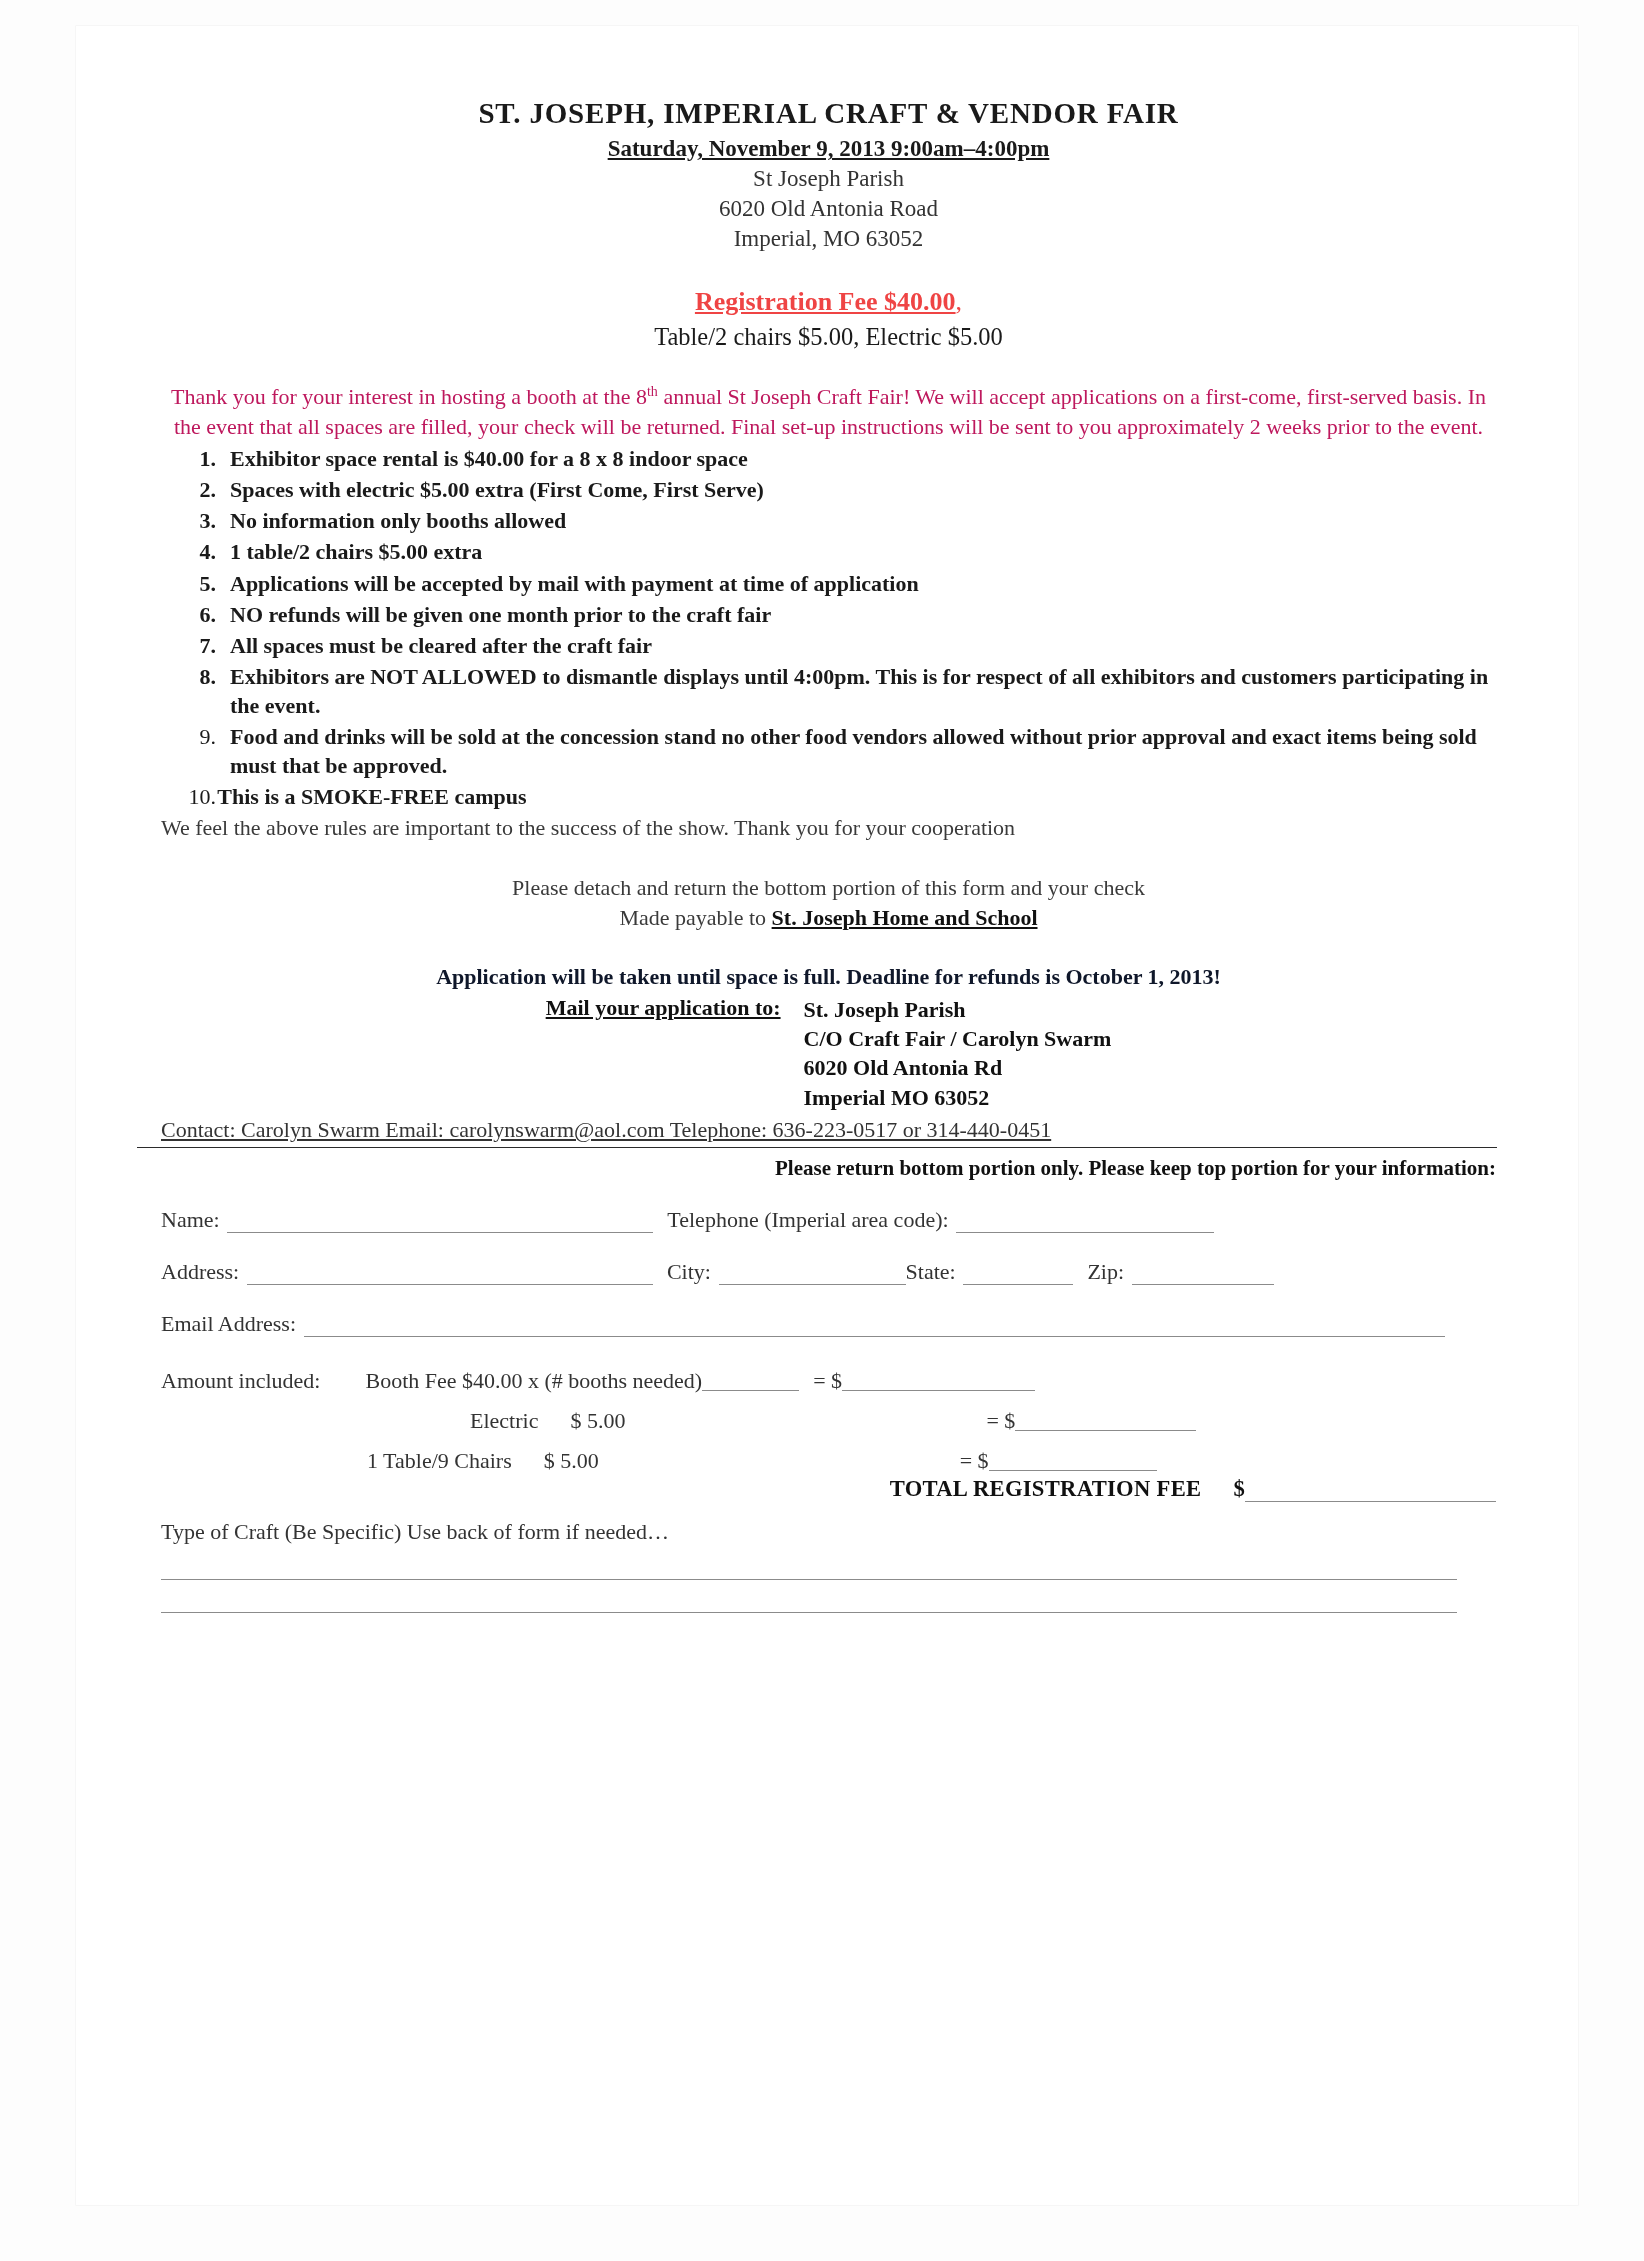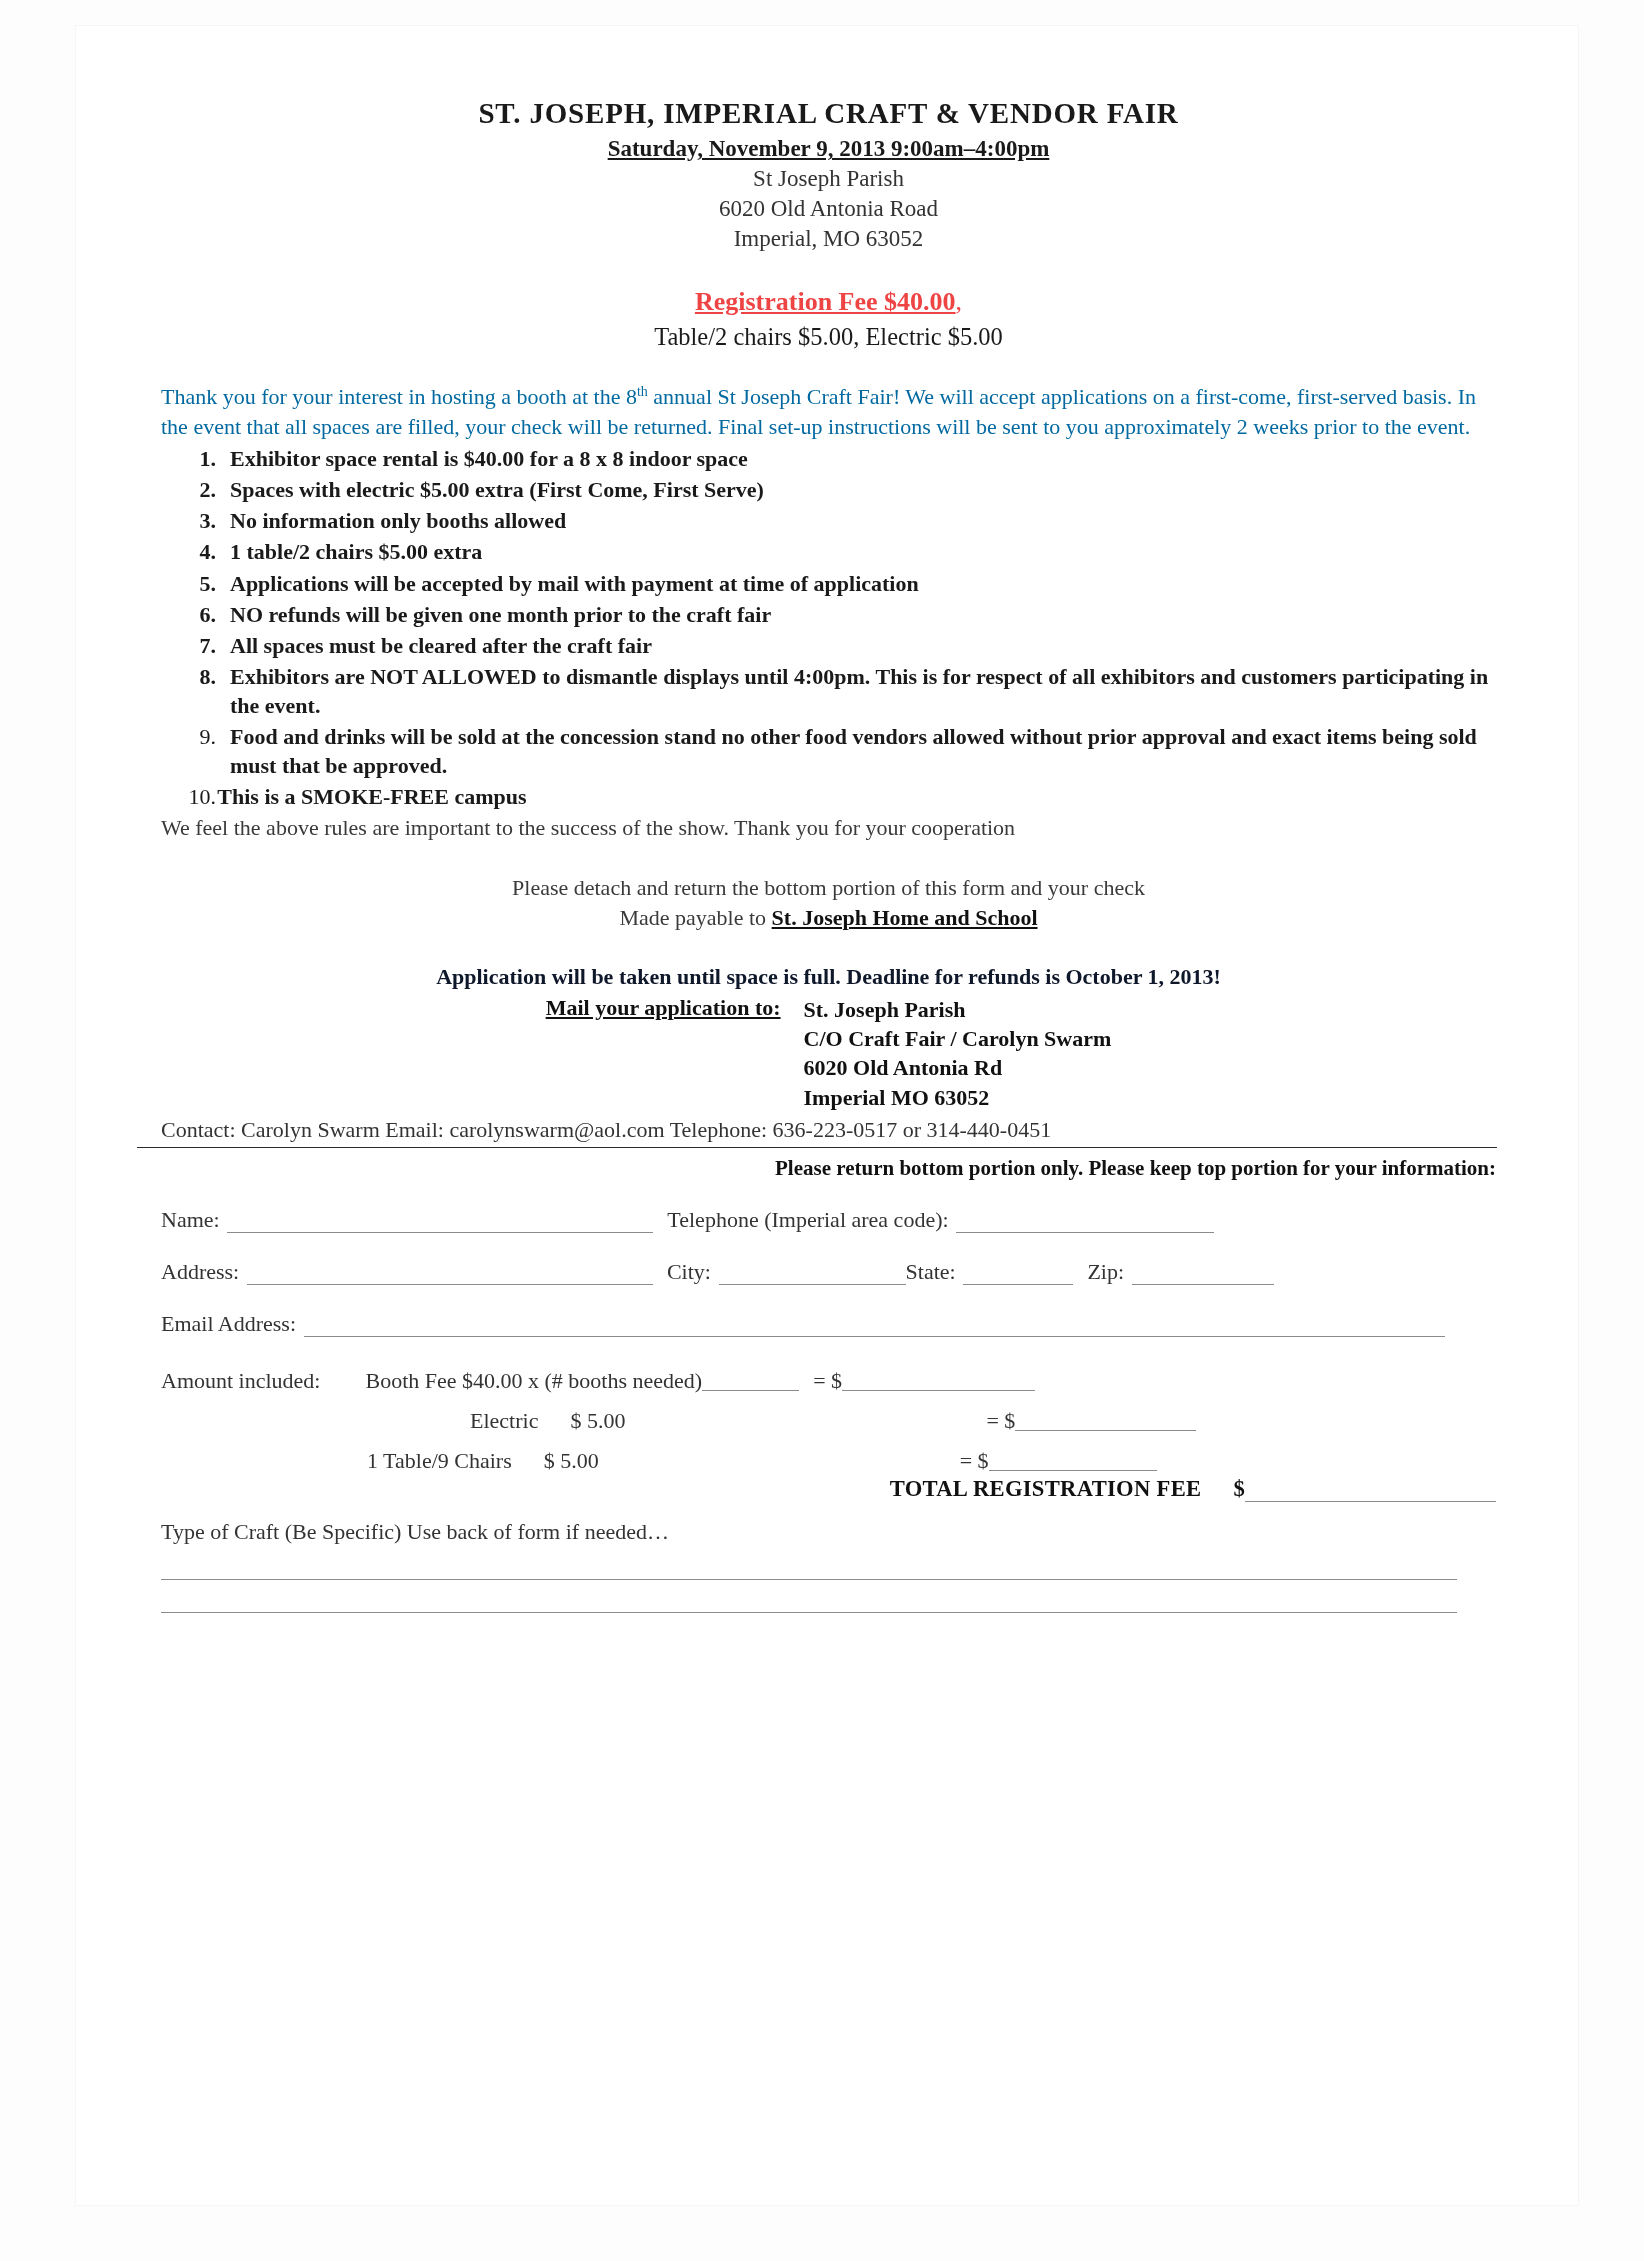--- a/index.html
+++ b/index.html
@@ -75,22 +75,22 @@
     font-size: 24.5px;
     margin-top: 6.4px;
     color: #1a1a1a;
   }
 
   
   .intro {
     margin-top: 31px;
     font-size: 22px;
     line-height: 1.33;
-    color: #0369a1;
-    text-align: left;
+    color: #be185d;
+    text-align: center;
   }
   .intro sup { font-size: 14px; vertical-align: super; }
 
   
   ol.rules {
     margin: 3.9px 0 0 0;
     padding: 0;
     list-style: none;
     font-size: 22px;
     color: #1a1a1a;
@@ -150,20 +150,21 @@
     white-space: nowrap;
   }
   .mailblock .lbl u { text-decoration: underline; }
   .mailblock .lines div { line-height: 1.33; white-space: nowrap; }
 
   .contact {
     font-size: 22px;
     color: #333;
     margin-top: 5.2px;
     text-align: left;
+    text-decoration: underline;
   }
 
   .hr {
     border-top: 1.3px solid #2b2b2b;
     margin-top: 3.9px;
     width: 1360px;
     margin-left: -24.5px;
   }
 
   .returnnote {

